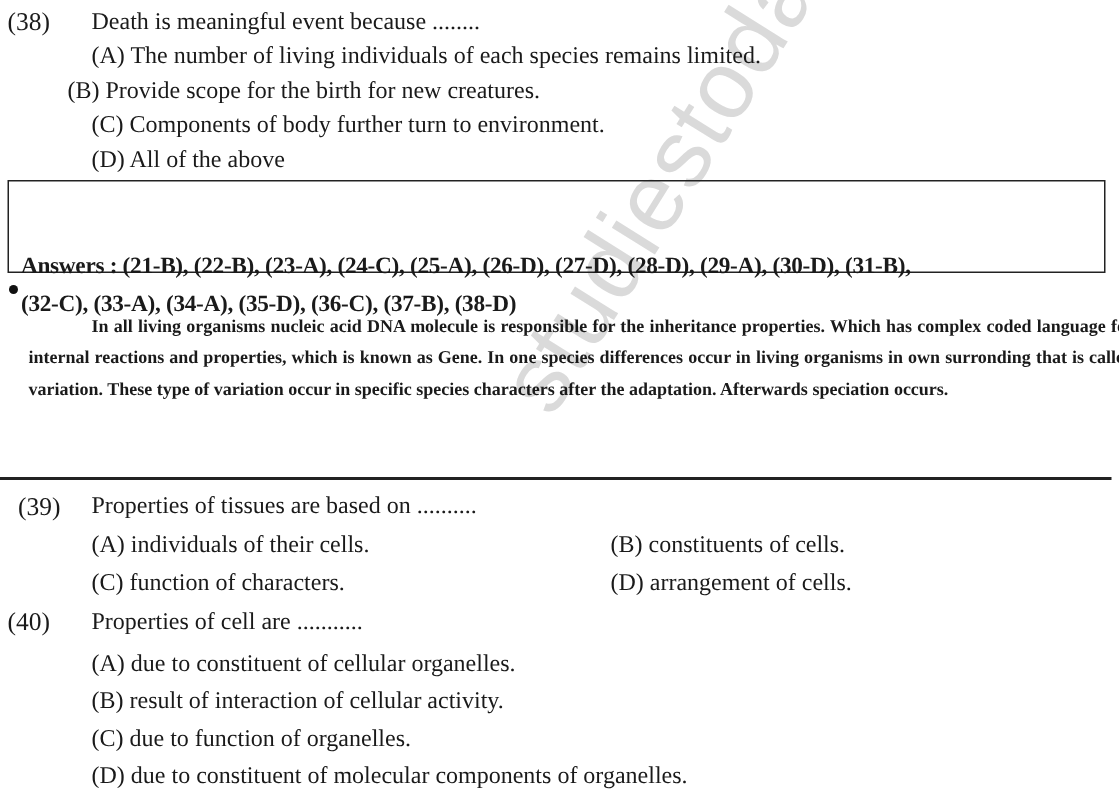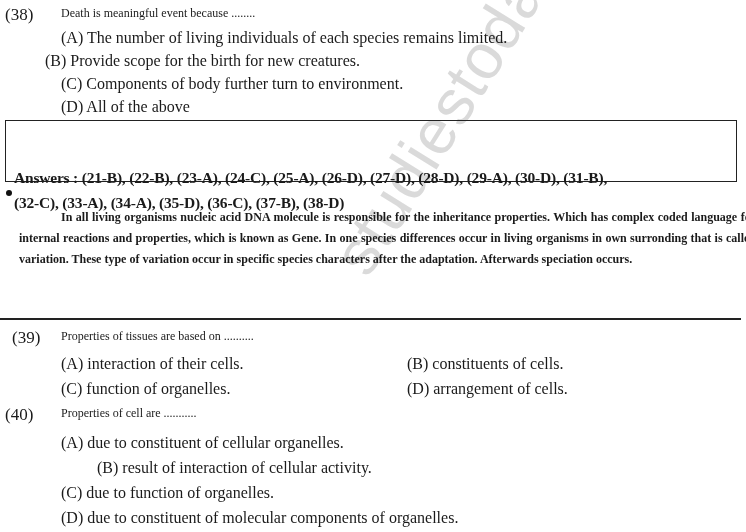--- a/index.html
+++ b/index.html
@@ -3,21 +3,21 @@
 <meta charset="utf-8">
 <style>
   html, body { margin: 0; padding: 0; background: #ffffff; }
   body {
     width: 746px; height: 532px; position: relative; overflow: hidden;
     font-family: "Liberation Serif", "DejaVu Serif", serif;
     color: #1a1a1a;
   }
   .abs { position: absolute; white-space: nowrap; }
   .qnum { font-size: 17px; }
-  .qtext { font-size: 12px; }
+  .qtext { font-size: 16px; }
   .opt { font-size: 16px; }
   .ans-box {
     position: absolute; left: 5px; top: 120px; width: 732px; height: 62px;
     border: 1.5px solid #222; box-sizing: border-box;
   }
   .ans-line {
     position: absolute; left: 8px; font-weight: bold; font-size: 15.5px;
     font-family: "Liberation Serif", serif; letter-spacing: -0.2px; white-space: nowrap; margin-top: 40px;
   }
   .bullet {
@@ -66,28 +66,28 @@
 
   <div class="para">
     <p>In all living organisms nucleic acid DNA molecule is responsible for the inheritance properties. Which has complex coded language for internal reactions and properties, which is known as Gene. In one species differences occur in living organisms in own surronding that is called variation. These type of variation occur in specific species characters after the adaptation. Afterwards speciation  occurs.</p>
   </div>
 
   <div class="divider"></div>
 
   <div>
     <span class="abs qnum" style="left:12px; top:328px;">(39)</span>
     <span class="abs qtext" style="left:61px; top:329px;">Properties of tissues are based on ..........</span>
-    <span class="abs opt" style="left:61px; top:355px;">(A) interaction of their cells.</span>
+    <span class="abs opt" style="left:61px; top:355px;">(A) individuals of their cells.</span>
     <span class="abs opt" style="left:407px; top:355px;">(B) constituents of cells.</span>
-    <span class="abs opt" style="left:61px; top:380px;">(C) function of organelles.</span>
+    <span class="abs opt" style="left:61px; top:380px;">(C) function of characters.</span>
     <span class="abs opt" style="left:407px; top:380px;">(D) arrangement of cells.</span>
   </div>
 
   <div>
     <span class="abs qnum" style="left:5px; top:405px;">(40)</span>
     <span class="abs qtext" style="left:61px; top:406px;">Properties of cell are ...........</span>
     <span class="abs opt" style="left:61px; top:434px;">(A) due to constituent of cellular organelles.</span>
-    <span class="abs opt" style="left:61px; top:459px;margin-left:36px;">(B) result of interaction of cellular activity.</span>
+    <span class="abs opt" style="left:61px; top:459px;">(B) result of interaction of cellular activity.</span>
     <span class="abs opt" style="left:61px; top:484px;">(C) due to function of organelles.</span>
     <span class="abs opt" style="left:61px; top:509px;">(D) due to constituent of molecular components of organelles.</span>
   </div>
 
 </div>
 
 </body></html>

